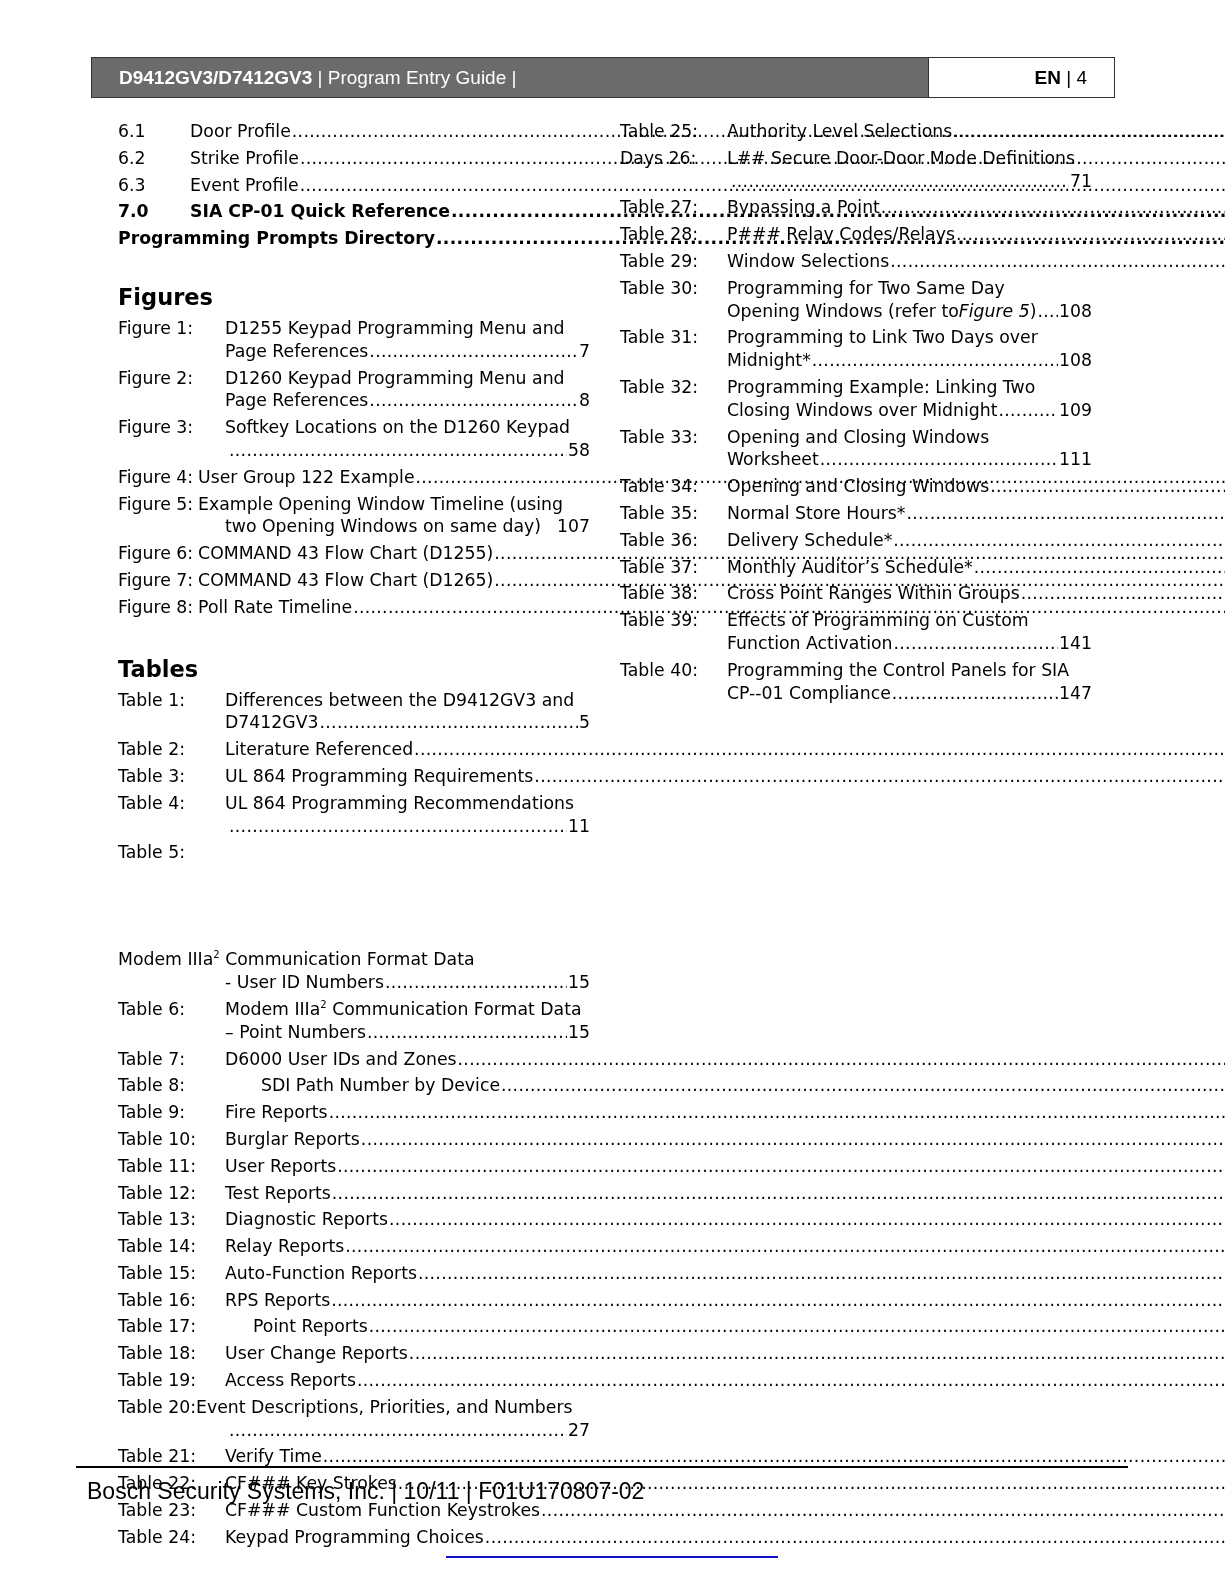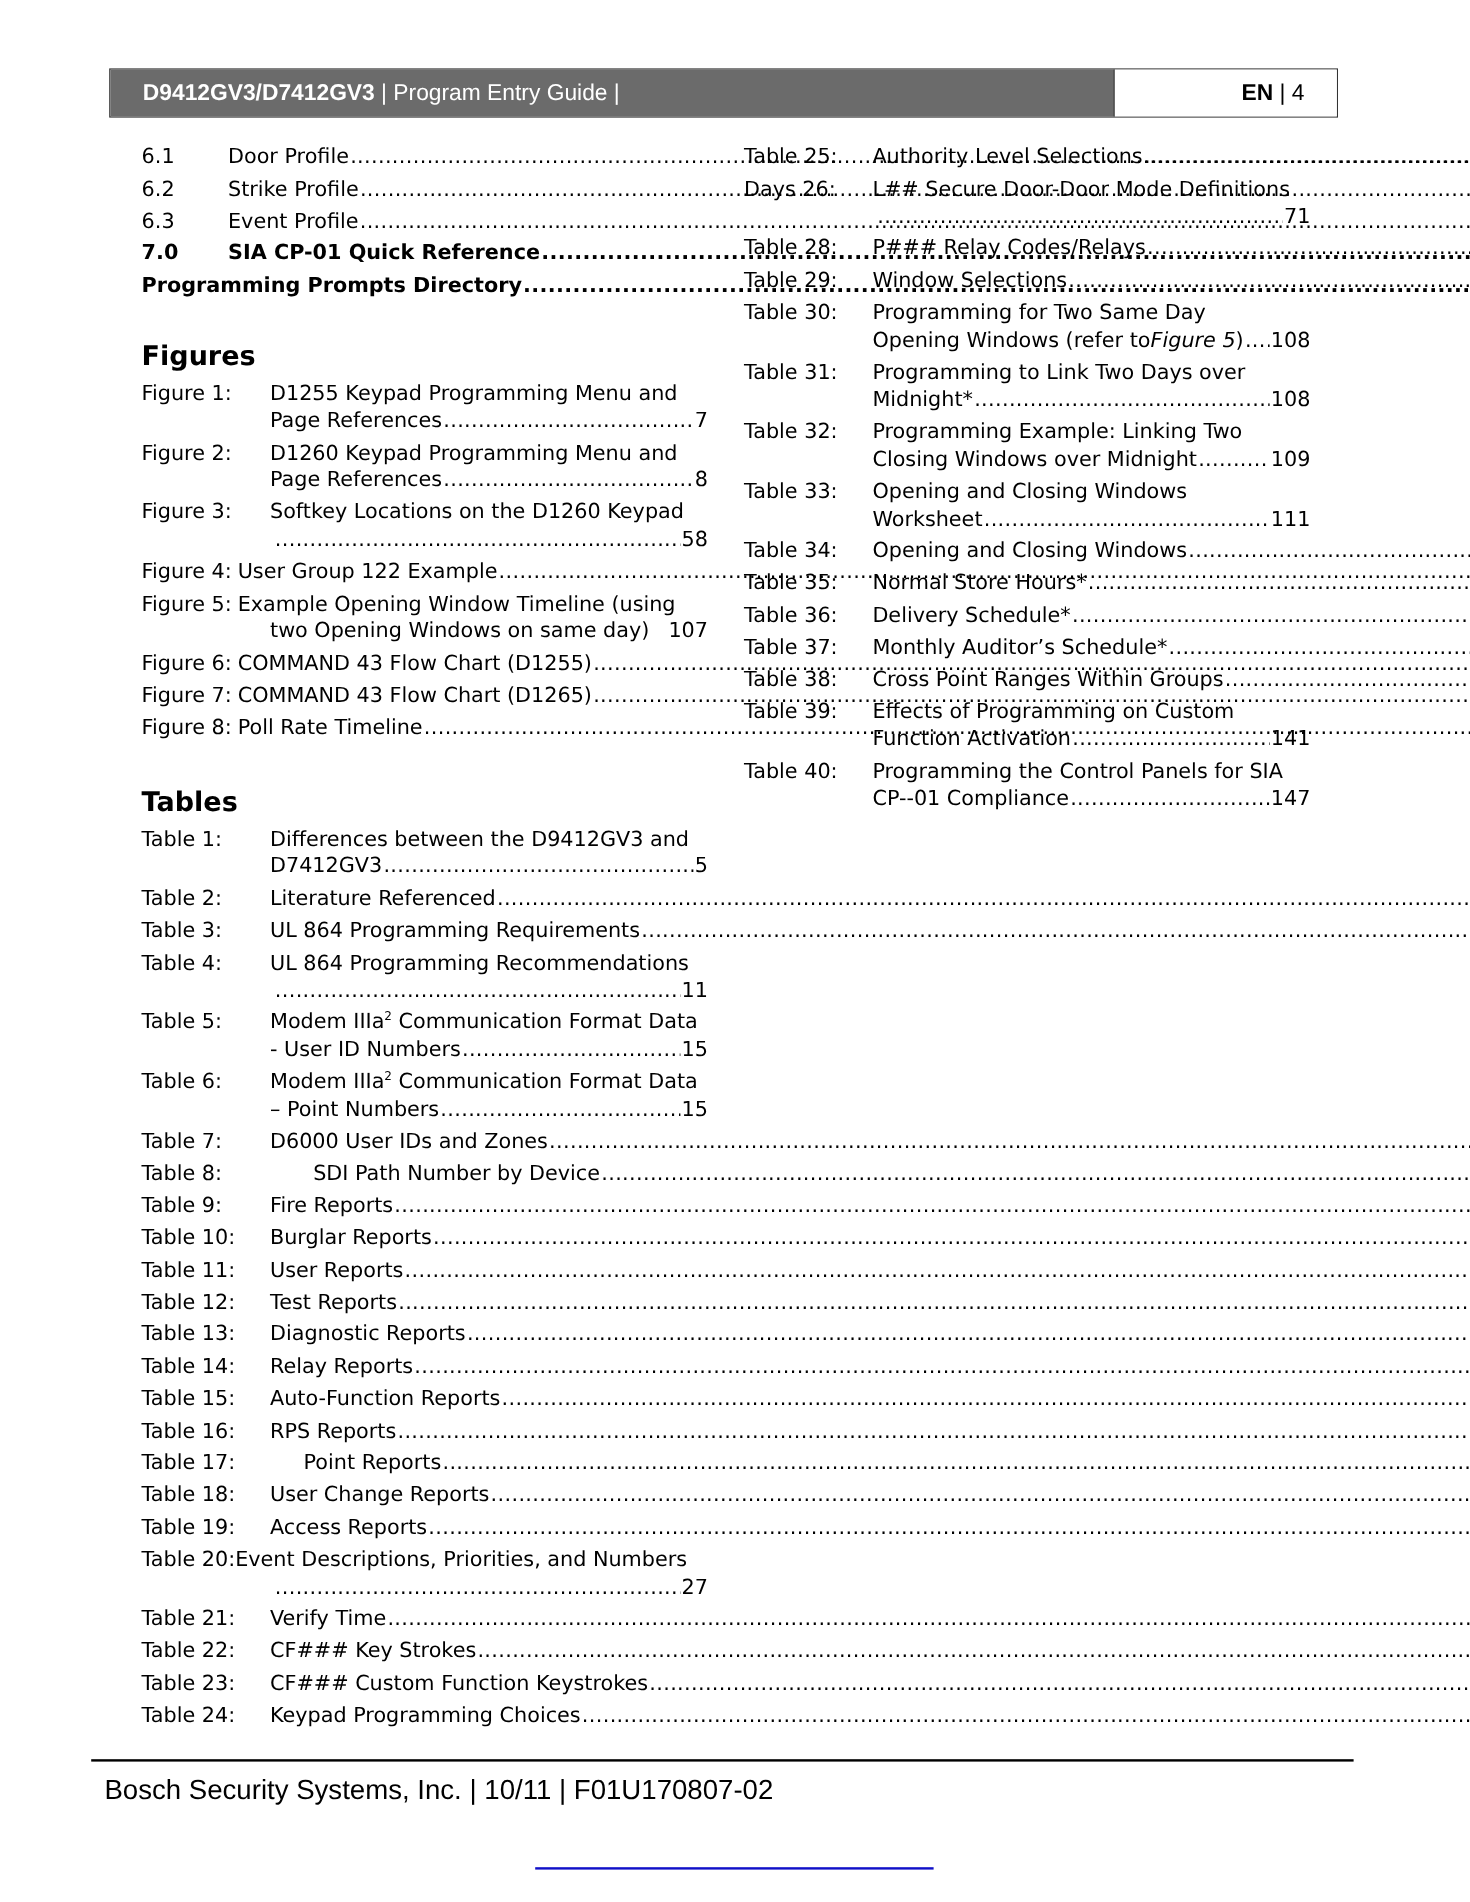--- a/index.html
+++ b/index.html
@@ -278,21 +278,21 @@
           <div class="cont">
             <div class="line">
               <span class="dots" style="margin-left: 4px;"></span>
               <span class="pg">11</span>
             </div>
           </div>
         </div>
       </div>
       <div class="entry">
         <div class="body">
-          <div style="display: flex;">
+          <div style="display: flex; flex-direction: column;">
             <span class="lbl">Table 5:</span>
             <div class="line" style="flex: 1 1 0%;">
               <span class="t"><span>Modem IIIa</span><sup>2</sup><span> Communication Format Data</span></span>
             </div>
           </div>
           <div class="cont">
             <div class="line">
               <span class="t">- User ID Numbers</span>
               <span class="dots"></span>
               <span class="pg">15</span>
@@ -541,20 +541,31 @@
           <div style="display: flex;">
             <span class="lbl">Days 26:</span>
             <div class="line" style="flex: 1 1 0%;">
               <span class="t">L## Secure Door-Door Mode Definitions</span>
             </div>
           </div>
           <div class="cont">
             <div class="line">
               <span class="dots" style="margin-left: 4px;"></span>
               <span class="pg">71</span>
+            </div>
+          </div>
+        </div>
+      </div>
+      <div class="entry">
+        <div class="body">
+          <div style="display: flex;">
+            <span class="lbl">Table 27:</span>
+            <div class="line" style="flex: 1 1 0%;">
+              <span class="t">Bypassing a Point</span>
+              <span class="dots"></span>
             </div>
           </div>
         </div>
       </div>
       <div class="entry">
         <div class="body">
           <div style="display: flex;">
             <span class="lbl">Table 28:</span>
             <div class="line" style="flex: 1 1 0%;">
               <span class="t">P### Relay Codes/Relays</span>

